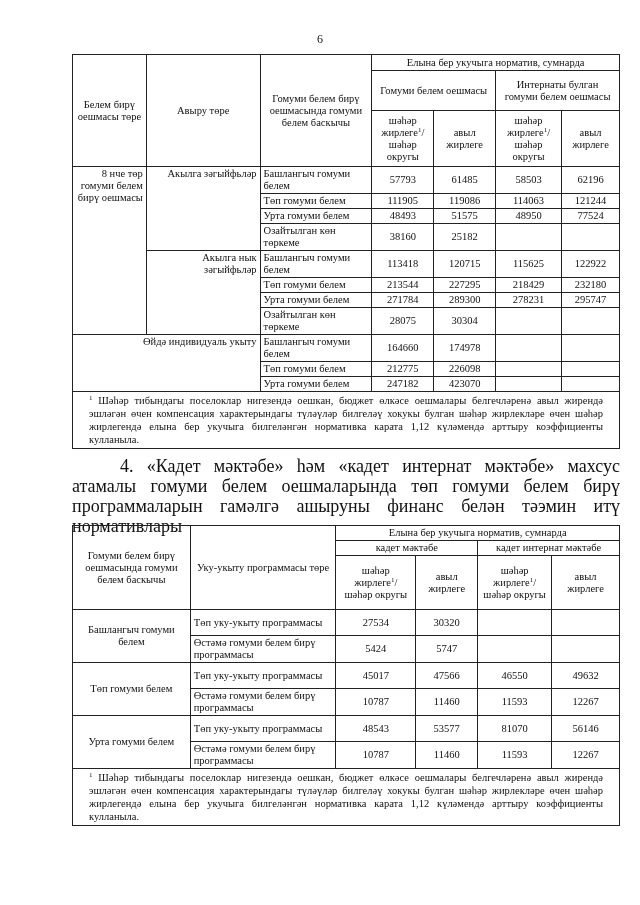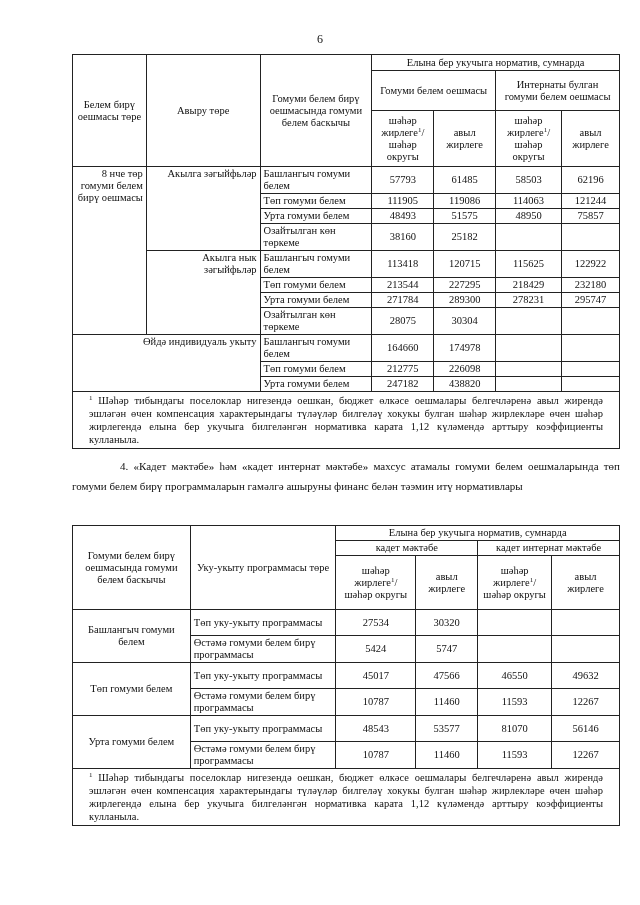--- a/index.html
+++ b/index.html
@@ -8,21 +8,21 @@
   .page-num { position:absolute; top:32px; left:0; width:640px; text-align:center; font-size:12px; }
   table { border-collapse:collapse; position:absolute; font-size:10.5px; line-height:12px; }
   td { border:1px solid #222; padding:1px 3px; vertical-align:middle; }
   .c { text-align:center;margin-top:48px; }
   .tl { vertical-align:top; text-align:right; }
   .num { text-align:center; }
   .note { font-size:10.5px; line-height:13px; text-align:justify; padding:2px 16px; }
   sup { font-size:7px; line-height:0; }
   #t1 { left:72px; top:54px; width:548px; }
   #t2 { left:72px; top:525px; width:548px; }
-  .heading { position:absolute; left:72px; top:456px; width:548px; font-size:11px; line-height:20px; text-align:justify; }
+  .heading { position:absolute; left:72px; top:456px; width:548px; font-size:18px; line-height:20px; text-align:justify; }
   .heading .ind { display:inline-block; width:48px; }
 </style>
 </head>
 <body>
 
 <div class="page-num">6</div>
 
 <table id="t1">
   <colgroup>
     <col style="width:74px">
@@ -65,21 +65,21 @@
     <td class="num">111905</td>
     <td class="num">119086</td>
     <td class="num">114063</td>
     <td class="num">121244</td>
   </tr>
   <tr>
     <td>Урта гомуми белем</td>
     <td class="num">48493</td>
     <td class="num">51575</td>
     <td class="num">48950</td>
-    <td class="num">75857</td>
+    <td class="num">77524</td>
   </tr>
   <tr>
     <td>Озайтылган көн төркеме</td>
     <td class="num">38160</td>
     <td class="num">25182</td>
     <td class="num"></td>
     <td class="num"></td>
   </tr>
 
   <tr>
@@ -123,21 +123,21 @@
   <tr>
     <td>Төп гомуми белем</td>
     <td class="num">212775</td>
     <td class="num">226098</td>
     <td class="num"></td>
     <td class="num"></td>
   </tr>
   <tr>
     <td>Урта гомуми белем</td>
     <td class="num">247182</td>
-    <td class="num">438820</td>
+    <td class="num">423070</td>
     <td class="num"></td>
     <td class="num"></td>
   </tr>
   <tr>
     <td colspan="7" class="note"><sup>1</sup> <span>Шәһәр тибындагы поселоклар нигезендә оешкан, бюджет өлкәсе оешмалары белгечләренә авыл жирендә эшләгән өчен компенсация характерындагы түләүләр билгеләү хокукы булган шәһәр жирлекләре өчен шәһәр жирлегендә елына бер укучыга билгеләнгән нормативка карата 1,12 күләмендә арттыру коэффициенты кулланыла.</span></td>
   </tr>
 </tbody>
   </table>
 
 <div class="heading"><span class="ind"></span><span>4. «Кадет мәктәбе» һәм «кадет интернат мәктәбе» махсус атамалы гомуми белем оешмаларында төп гомуми белем бирү программаларын гамәлгә ашыруны финанс белән тәэмин итү нормативлары</span></div>

